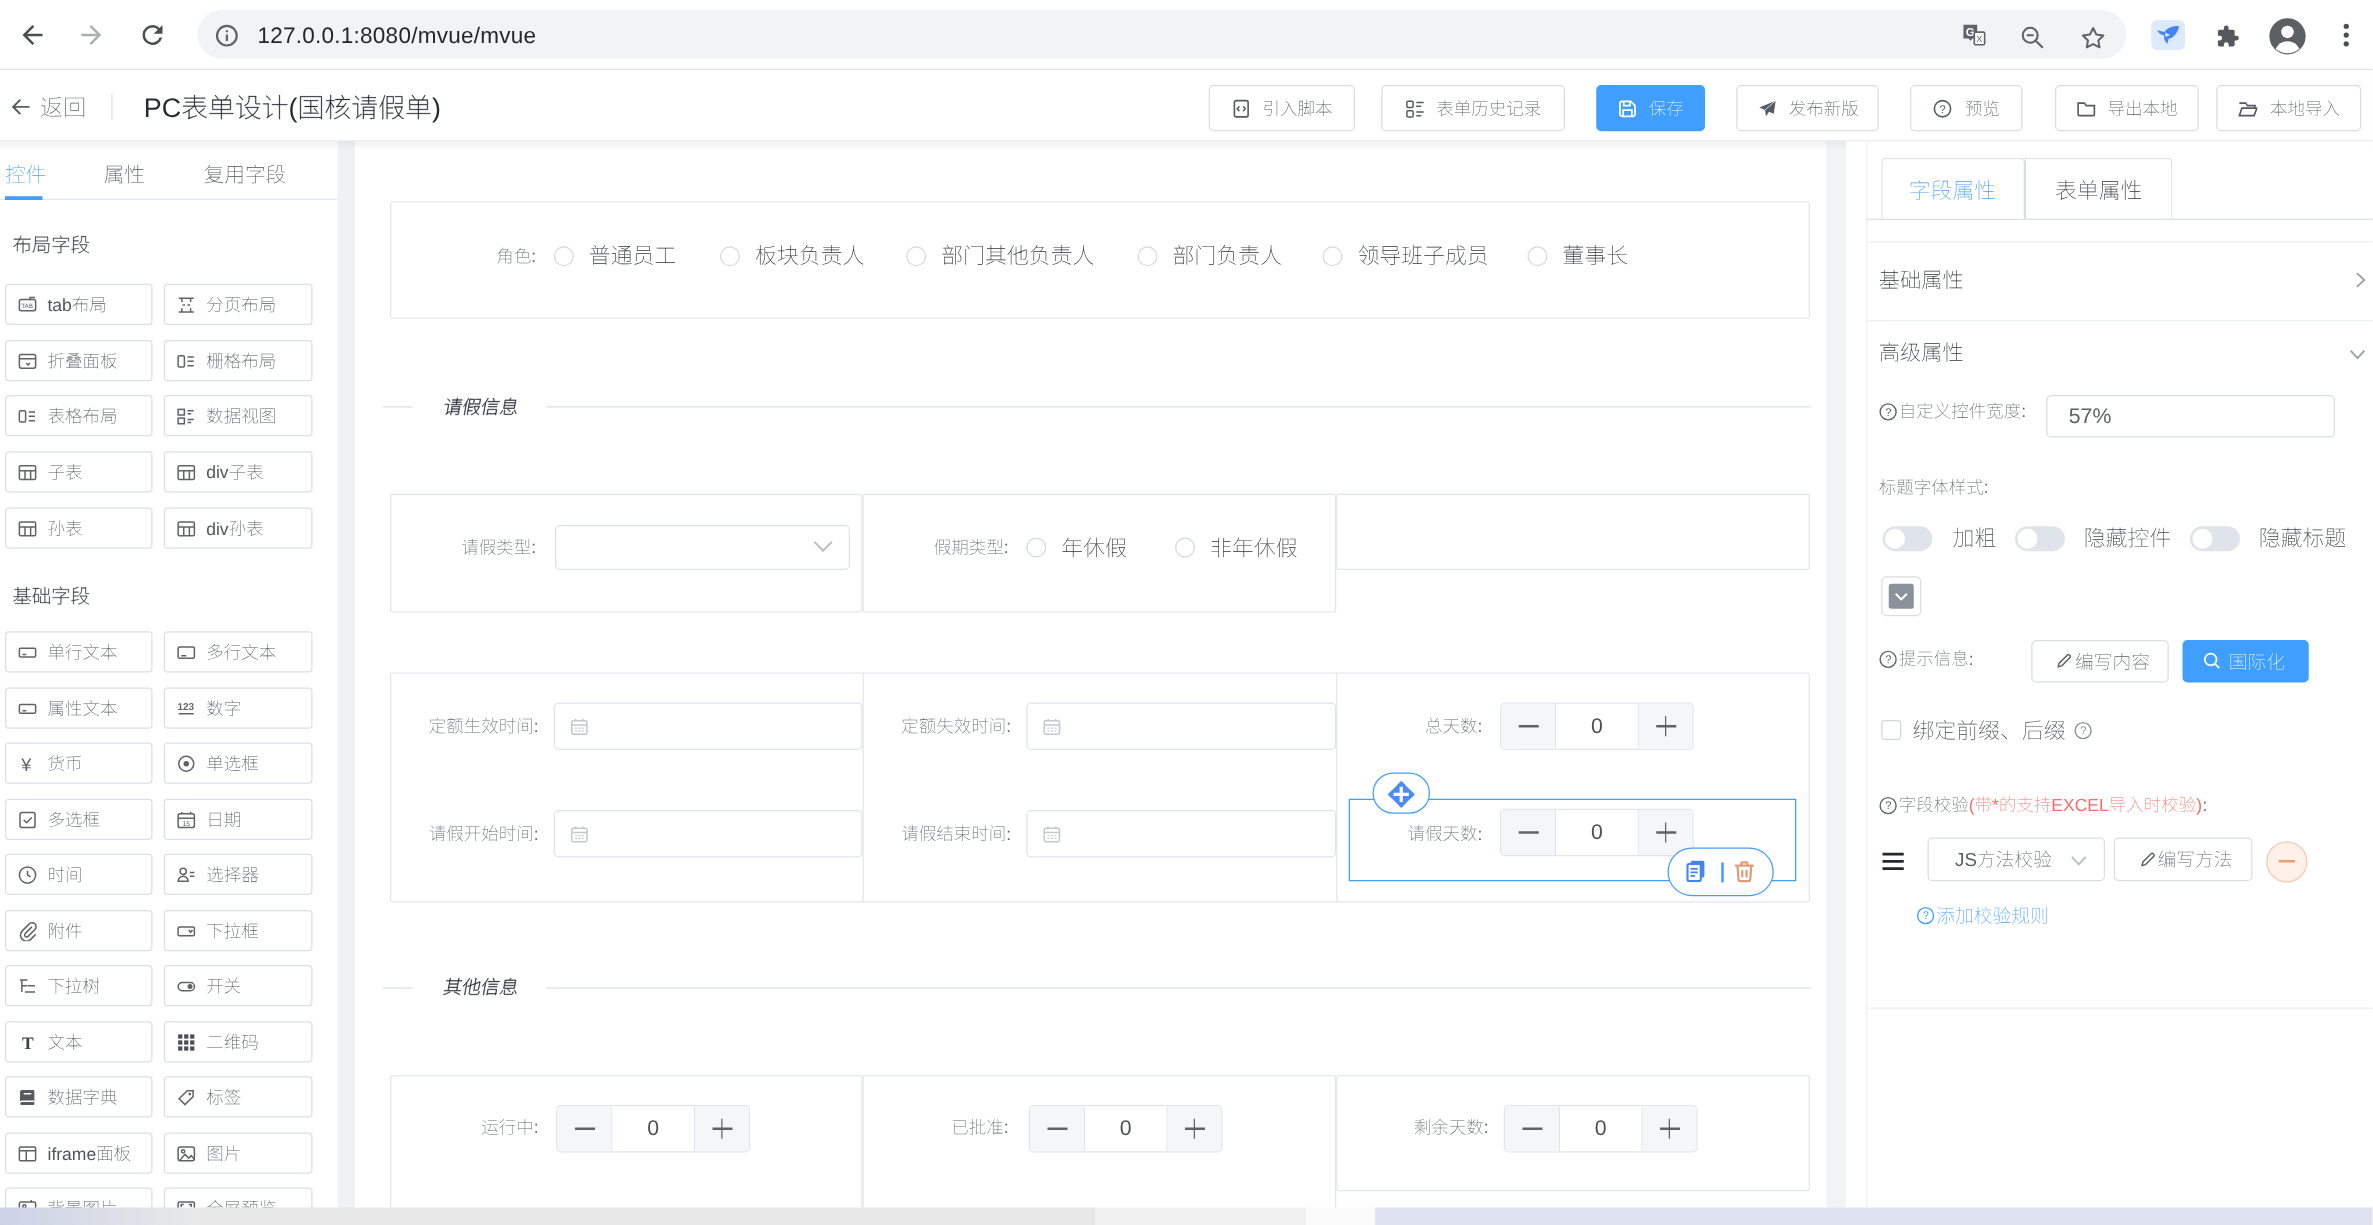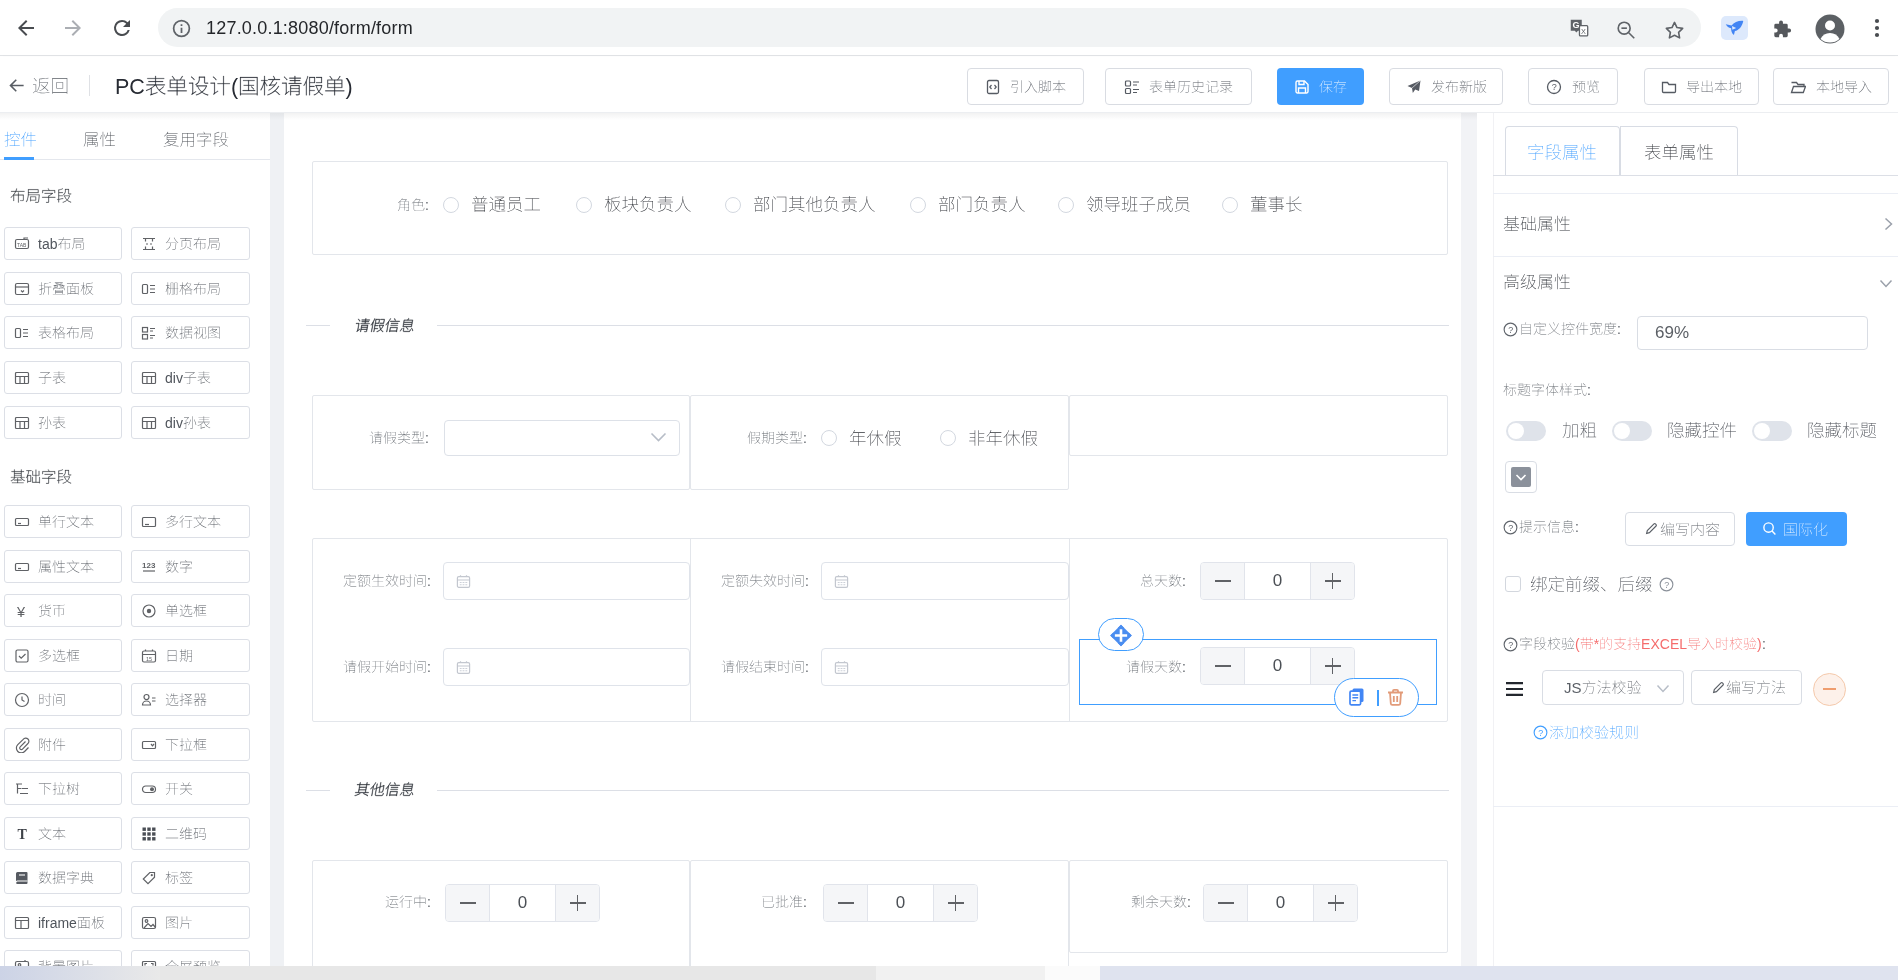--- a/index.html
+++ b/index.html
@@ -183,21 +183,21 @@
     <svg class="ab" style="left:61px;top:16px" width="24" height="24" viewBox="0 0 24 24">
 <path d="M4 13h12.2l-5.6 5.6L12 20l8-8-8-8-1.4 1.4L16.2 11H4z" fill="#abaeb3"></path>
     </svg>
     <svg class="ab" style="left:110px;top:16px" width="24" height="24" viewBox="0 0 24 24">
 <path d="M17.65 6.35A7.96 7.96 0 0 0 12 4a8 8 0 1 0 7.73 10h-2.08A6 6 0 1 1 12 6c1.66 0 3.14.69 4.22 1.78L13 11h7V4z" fill="#494c50"></path>
     </svg>
     <div style="position:absolute;left:158px;top:8px;width:1543px;height:39px;background:#f1f3f4;border-radius:20px"></div>
     <svg class="ab" style="left:171px;top:18px" width="21" height="21" viewBox="0 0 24 24">
 <path d="M12 2a10 10 0 1 0 0 20 10 10 0 0 0 0-20zm0 18a8 8 0 1 1 0-16 8 8 0 0 1 0 16zm-1-11h2V7h-2zm0 8h2v-6h-2z" fill="#5f6368"></path>
     </svg>
-    <div class="ab" style="left:206px;top:17.5px;font-size:18px;color:#24262a;letter-spacing:.2px">127.0.0.1:8080/form/form</div>
+    <div class="ab" style="left:206px;top:17.5px;font-size:18px;color:#24262a;letter-spacing:.2px">127.0.0.1:8080/mvue/mvue</div>
     <svg class="ab" style="left:1568px;top:17px" width="22" height="22" viewBox="0 0 24 24" fill="#5f6368">
 <path d="M3 3h12v12h-4l-2 2-1.5-2H3z" fill="#5f6368"></path>
 <text x="5" y="12.5" font-family="Liberation Sans" font-size="10" font-weight="bold" fill="#fff">G</text>
 <rect x="12.5" y="9.5" width="9" height="11" rx="1" fill="#fff" stroke="#5f6368" stroke-width="1.4"></rect>
 <text x="14.2" y="18" font-family="Liberation Sans" font-size="8" fill="#5f6368">X</text>
     </svg>
     <svg class="ab" style="left:1615px;top:19px" width="22" height="22" viewBox="0 0 24 24">
 <circle cx="10" cy="10" r="6.5" fill="none" stroke="#5f6368" stroke-width="1.8"></circle>
 <line x1="15" y1="15" x2="21" y2="21" stroke="#5f6368" stroke-width="1.8"></line>
 <line x1="7" y1="10" x2="13" y2="10" stroke="#5f6368" stroke-width="1.8"></line>
@@ -1520,21 +1520,21 @@
       </g>
       <g transform="translate(70.0,14.8) scale(0.0140)">
         <use href="#g5bbd"></use>
       </g>
       <g transform="translate(84.0,14.8) scale(0.0140)">
         <use href="#g5ea6"></use>
       </g>
       <text x="98.0" y="14.8" font-family="Liberation Sans" font-size="14px">:</text>
     </svg>
     <div style="position:absolute;left:1637px;top:316px;width:231px;height:34px;background:#fff;border:1px solid #d9dde4;border-radius:4px"></div>
-    <div class="ab" style="left:1655px;top:323px;font-size:17px;color:#5c6066">69%</div>
+    <div class="ab" style="left:1655px;top:323px;font-size:17px;color:#5c6066">57%</div>
     <svg style="position:absolute;left:1503.0px;top:380.2px;overflow:visible" width="88" height="20" fill="#5f646b">
       <g transform="translate(0.0,14.8) scale(0.0140)">
         <use href="#g6807"></use>
       </g>
       <g transform="translate(14.0,14.8) scale(0.0140)">
         <use href="#g9898"></use>
       </g>
       <g transform="translate(28.0,14.8) scale(0.0140)">
         <use href="#g5b57"></use>
       </g>

